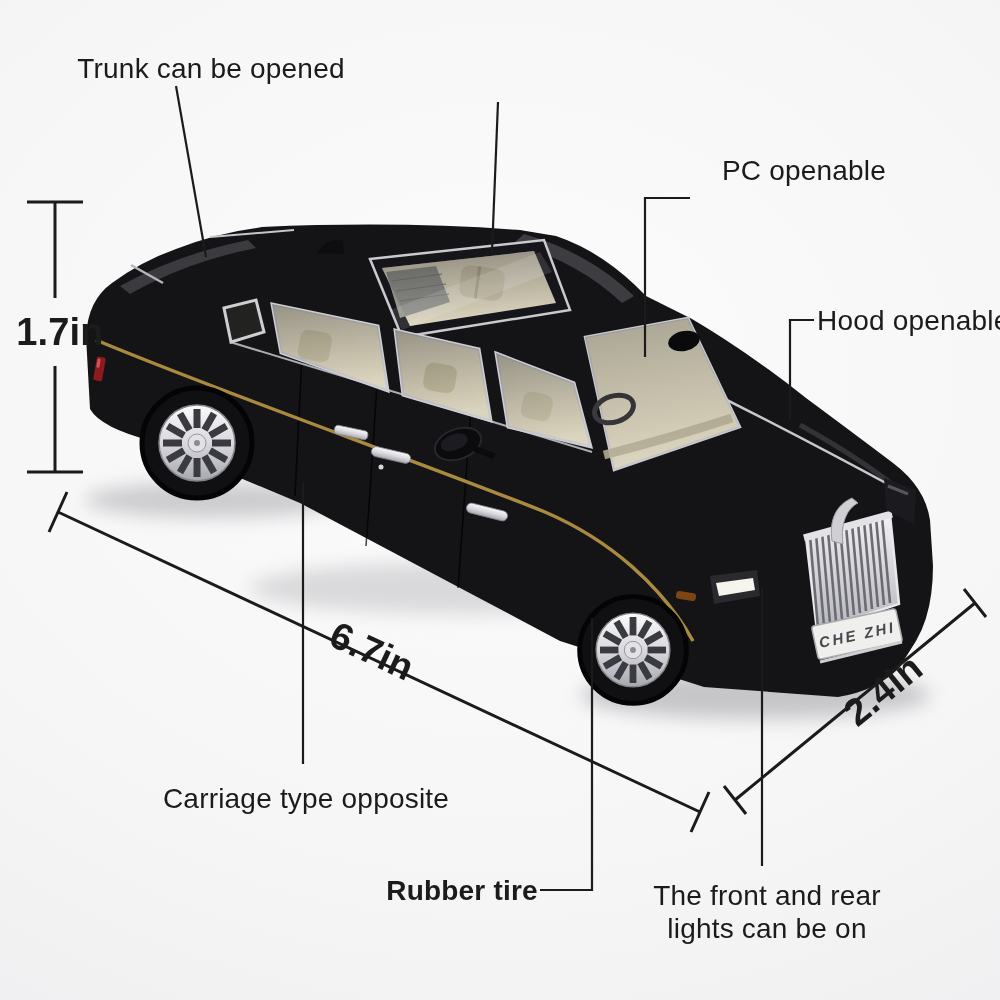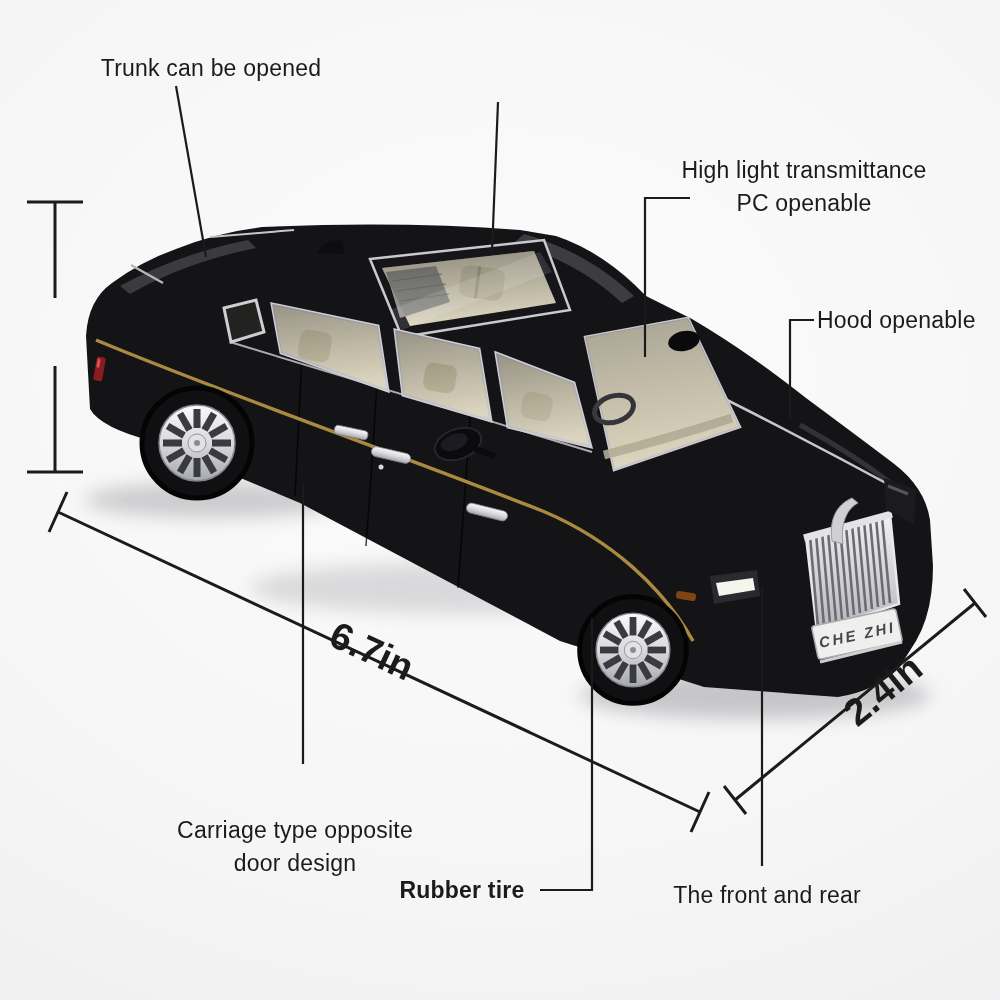--- a/index.html
+++ b/index.html
@@ -3,21 +3,21 @@
 <meta charset="utf-8">
 <style>
   html,body { margin:0; padding:0; background:#ffffff; }
   .canvas {
     position:relative; width:1000px; height:1000px; overflow:hidden;
     background: radial-gradient(120% 95% at 50% 38%, #fcfcfd 0%, #f6f6f7 50%, #ebebed 100%);
     font-family:"Liberation Sans", sans-serif;
   }
   .canvas svg { position:absolute; left:0; top:0; }
   .lbl {
-    position:absolute; color:#1b1b1b; font-size:23px; line-height:33px;
+    position:absolute; color:#1b1b1b; font-size:28px; line-height:33px;
     text-align:center; letter-spacing:0.2px; white-space:nowrap;
   }
   .lbl.left { text-align:left; }
   .dim { font-size:38px; font-weight:bold; line-height:40px; }
   .rot-len { transform:rotate(25deg); }
   .rot-wid { transform:rotate(-39deg); }
 </style>
 </head>
 <body>
 
@@ -206,35 +206,35 @@
     <g>
       <path d="M735 800 L975 603 M746 814 L724 786 M986 617 L964 589"></path>
     </g>
   </g>
 </svg>
 
 <div class="lbl" style="left:58px; top:52px; width:306px;">Trunk can be opened</div>
 
 
 <div class="lbl" style="left:654px; top:154px; width:300px;">
-  <div>High light transmittance</div>
   <div>PC openable</div>
 </div>
 
 <div class="lbl left" style="left:817px; top:304px; width:200px;">Hood openable</div>
 
-<div class="lbl" style="left:145px; top:782px; width:300px;margin-top:32px;">
+<div class="lbl" style="left:156px; top:782px; width:300px;">
   <div>Carriage type opposite</div>
-  <div>door design</div>
 </div>
 
 <div class="lbl" style="left:382px; top:874px; width:160px;font-weight:bold;">Rubber tire</div>
 
 <div class="lbl" style="left:617px; top:879px; width:300px;text-align:center;">
   <div>The front and rear</div>
-</div>
-
+  <div>lights can be on</div>
+</div>
+
+<div class="lbl dim" style="left:5px; top:312px; width:110px;">1.7in</div>
 
 <div class="lbl dim rot-len" style="left:302px; top:631px; width:140px;">6.7in</div>
 
 <div class="lbl dim rot-wid" style="left:813px; top:670px; width:140px;">2.4in</div>
 
 </div>
 
 </body></html>

